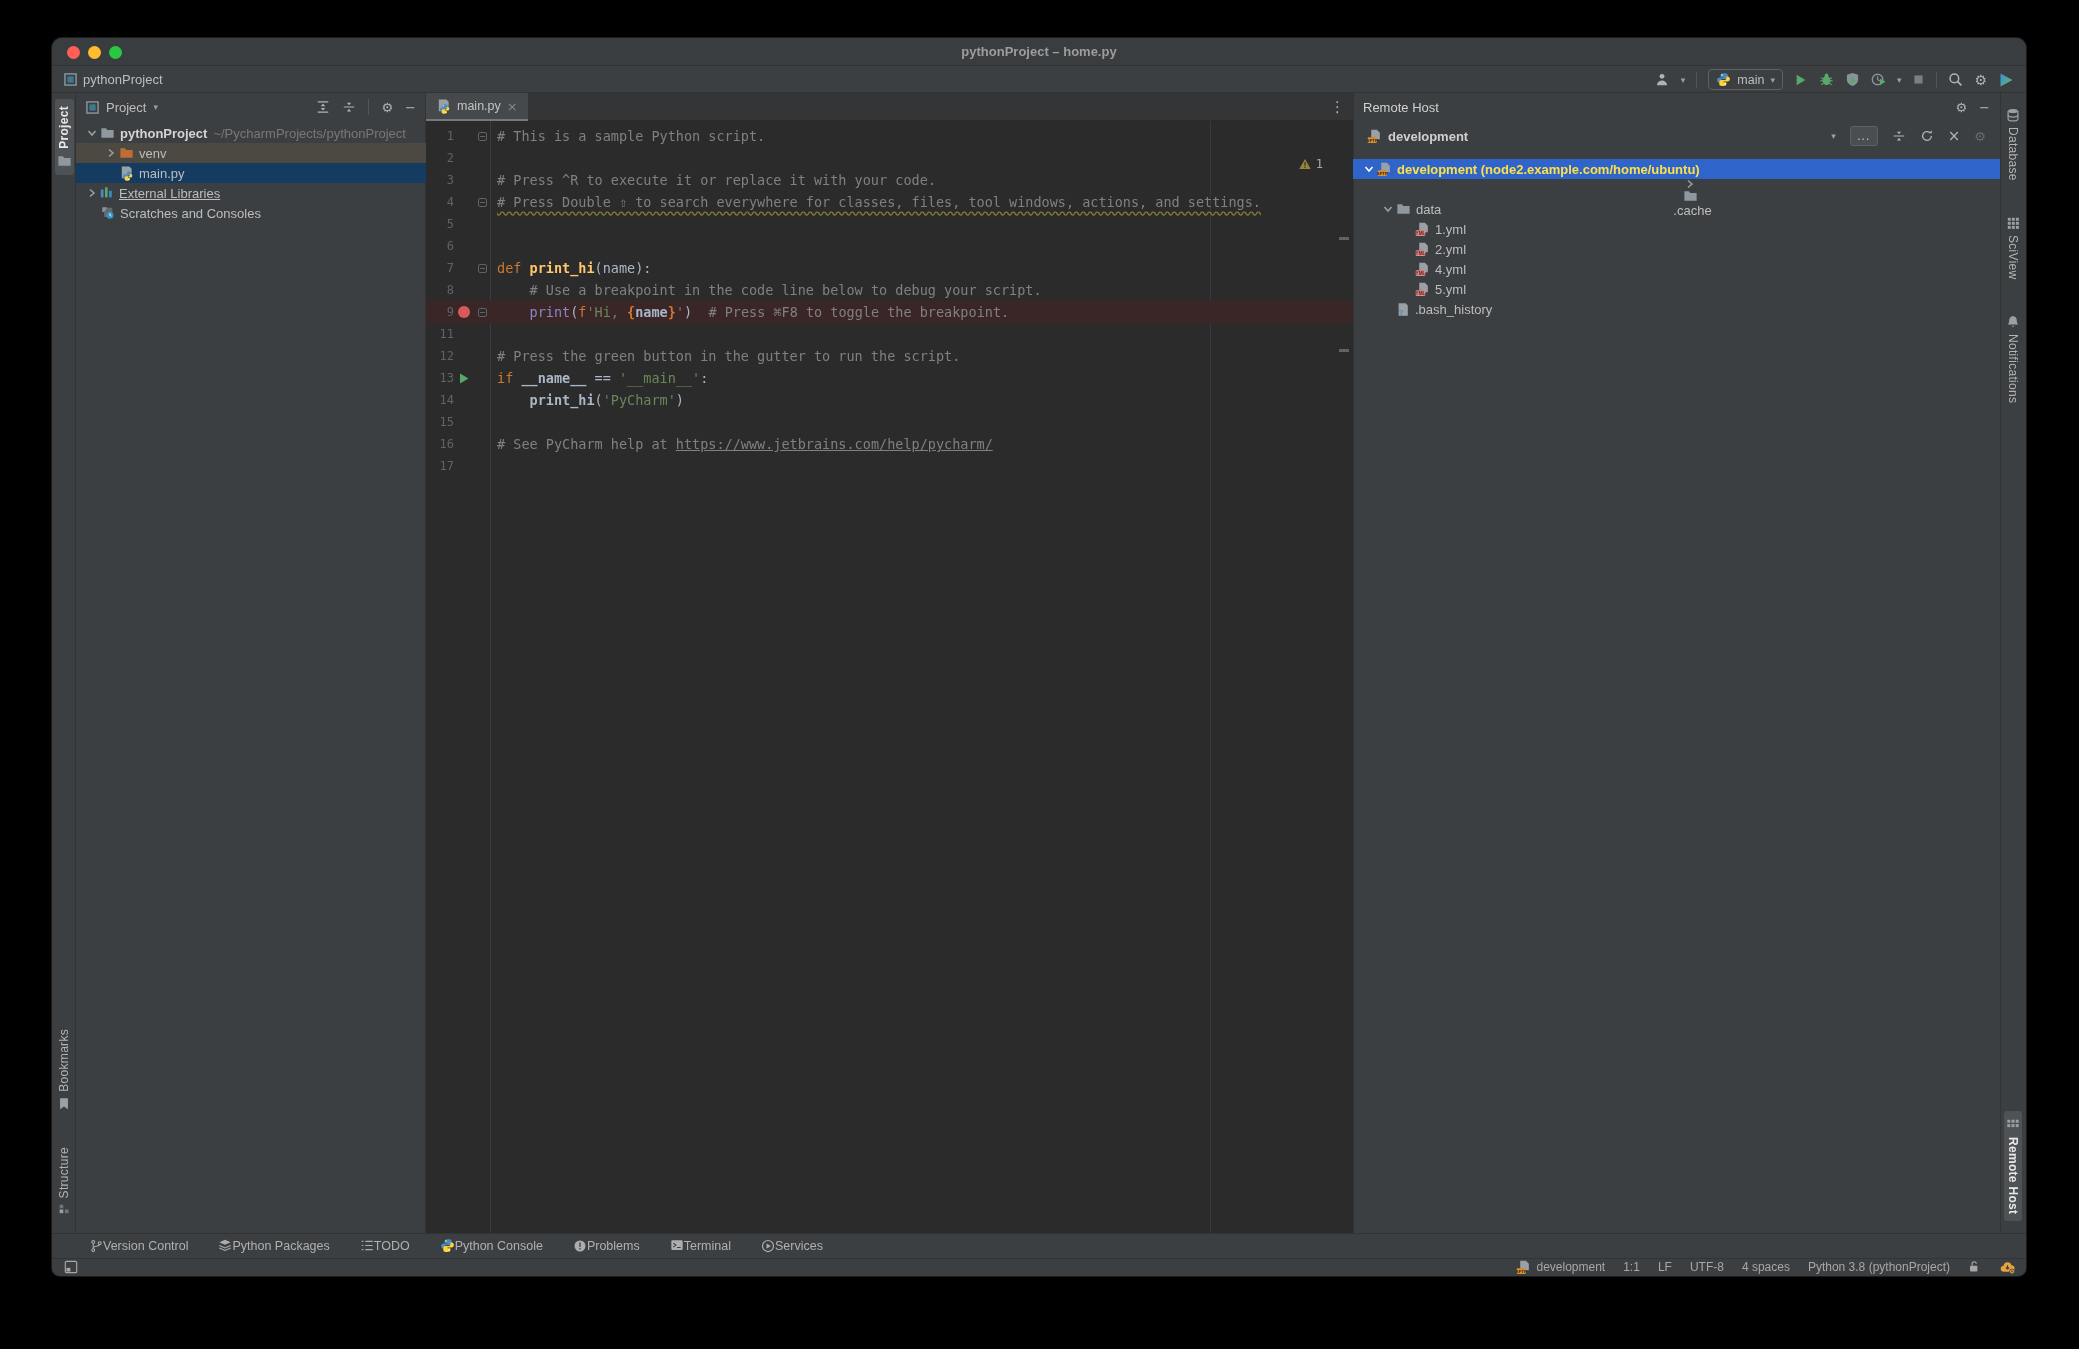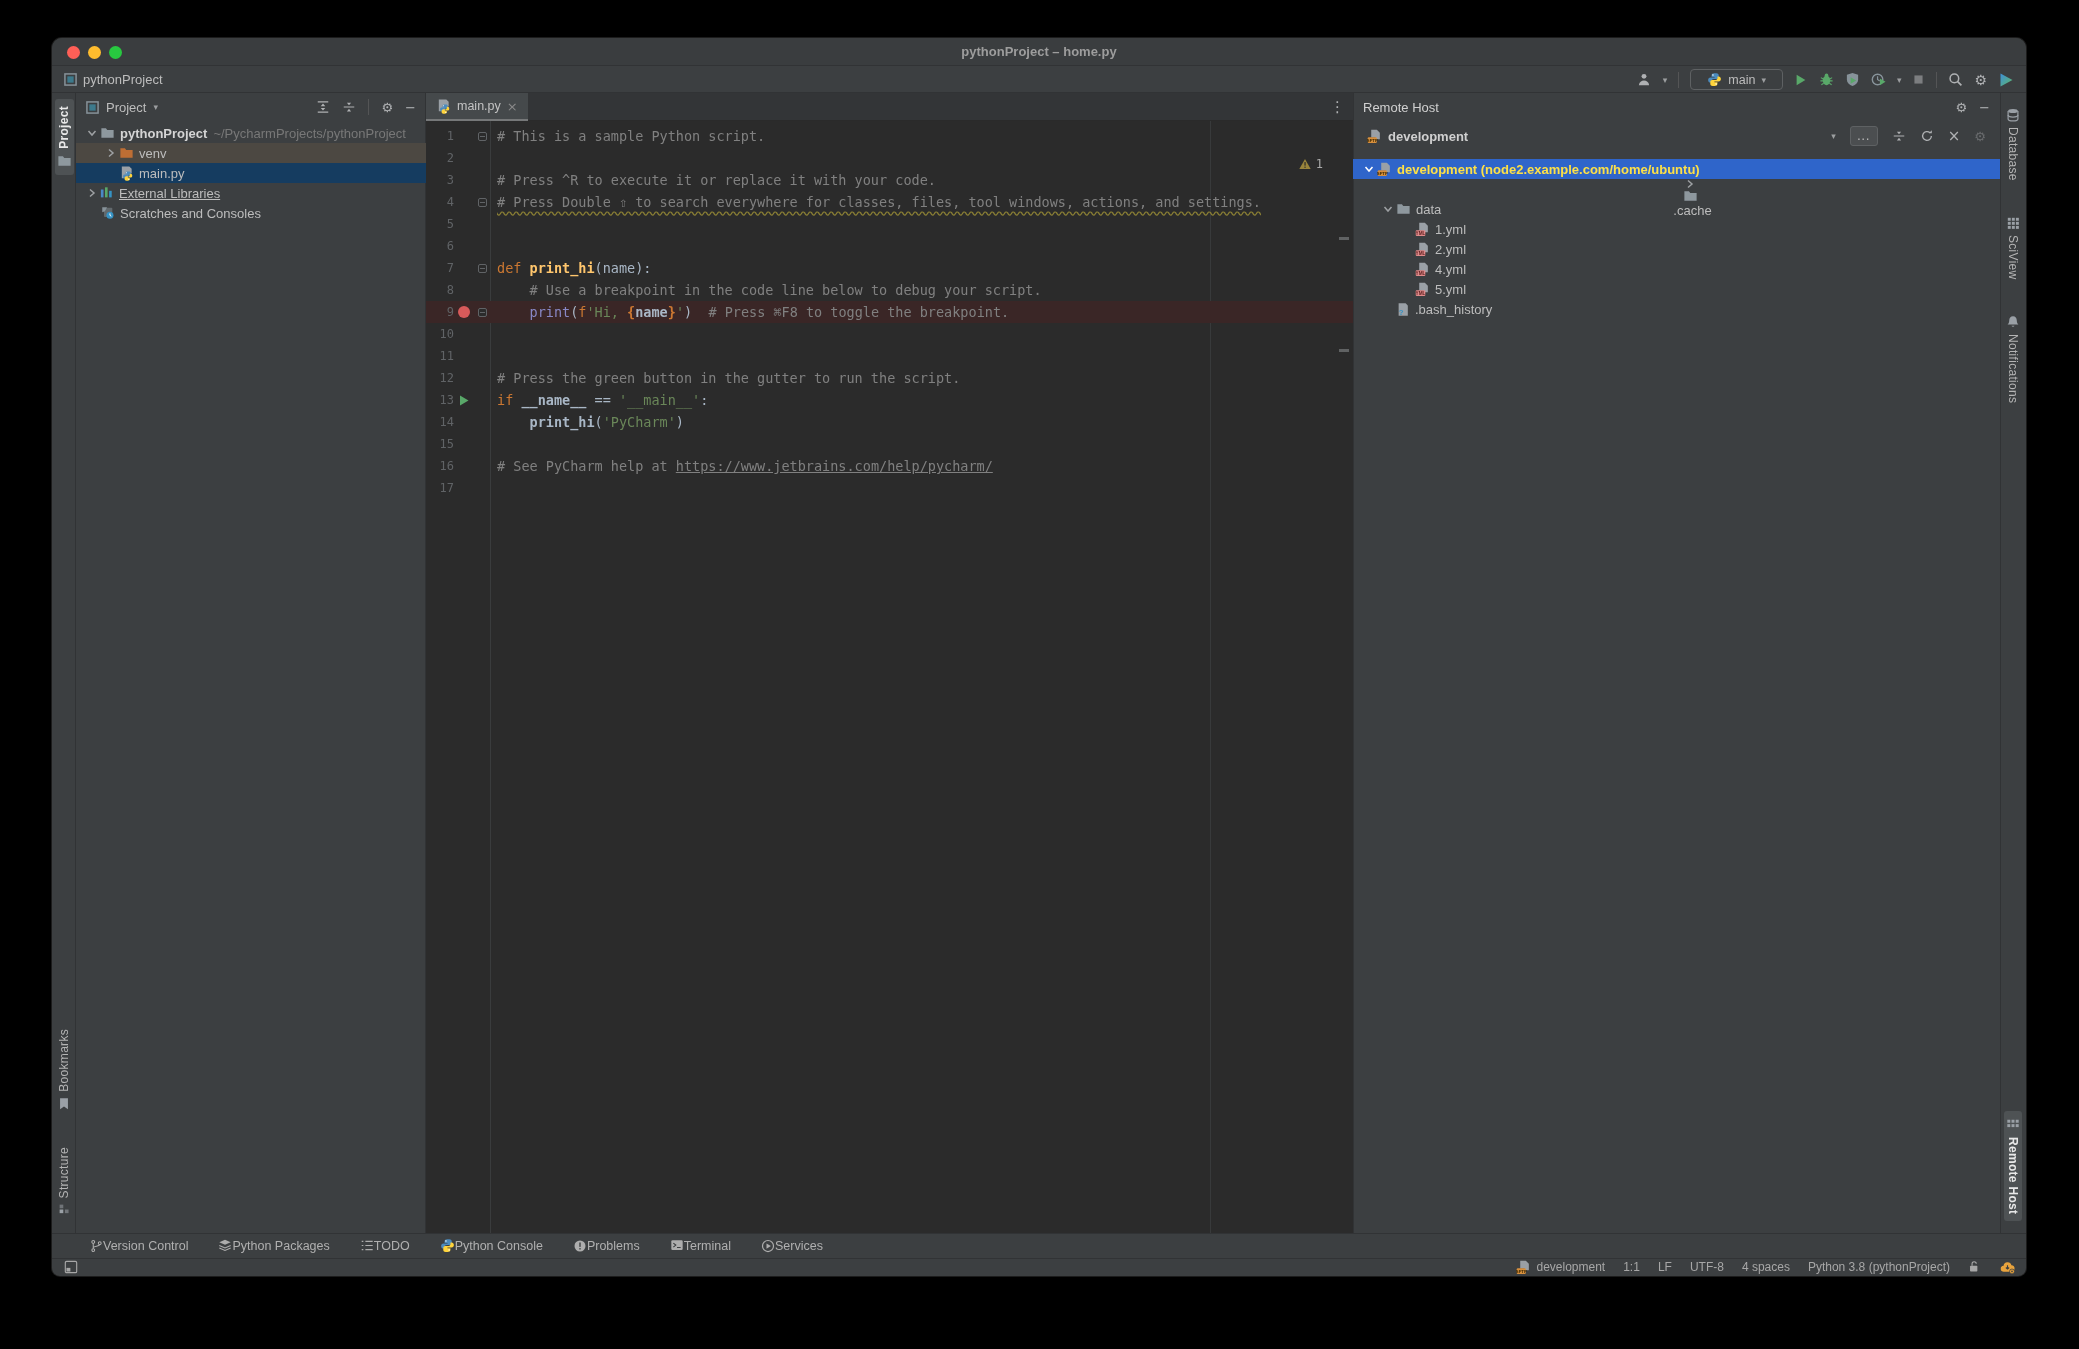--- a/index.html
+++ b/index.html
@@ -21,21 +21,21 @@
   .light.r{background:#ff5f57}.light.y{background:#febc2e}.light.g{background:#28c840}
   .wintitle { position:absolute; left:0; right:0; top:0; height:28px; line-height:28px;
     text-align:center; color:#9d9d9d; font-size:13px; font-weight:bold; }
   
   .toolbar { height:27px; flex:0 0 27px; display:flex; align-items:center;
     padding:0 12px; box-shadow: inset 0 -1px 0 #313335; }
   .proj-badge { display:flex; align-items:center; gap:6px; color:#bdbdbd; font-size:13px; }
   .tb-right { margin-left:auto; display:flex; align-items:center; gap:11px; color:#afb1b3; }
   .tb-sep { width:1px; height:16px; background:#545556; }
   .runcfg { display:flex; align-items:center; gap:6px; border:1px solid #5e6163;
-    border-radius:4px; height:21px; padding:0 16px; color:#bdbdbd; font-size:12.5px; }
+    border-radius:4px; height:21px; padding:0 7px; color:#bdbdbd; font-size:12.5px; }
   .ico { display:inline-flex; align-items:center; justify-content:center; line-height:0; }
   .glyph { font-family:"DejaVu Sans",sans-serif; font-size:14px; line-height:1; color:#afb1b3; }
   .caret { font-size:9px; color:#9c9ea0; font-family:"DejaVu Sans",sans-serif; }
   
   .main { flex:1; display:flex; min-height:0; }
   .stripeL { flex:0 0 24px; box-shadow: inset -1px 0 0 #313335; display:flex;
     flex-direction:column; align-items:center; padding:4px 0; }
   .stripeR { flex:0 0 26px; box-shadow: inset 1px 0 0 #313335; display:flex;
     flex-direction:column; align-items:center; padding:6px 0; }
   .vbtn { display:flex; flex-direction:column; align-items:center; gap:5px;
@@ -434,26 +434,20 @@
               <span class="num">9</span>
               <span class="mark">
                 <span class="bpdot"></span>
               </span>
               <span class="fold">
                 <span class="foldbox"></span>
               </span>
               <span class="src"><span class="c-plain">    </span><span class="c-builtin">print</span><span class="c-plain">(</span><span class="c-kw">f</span><span class="c-str">'Hi, </span><span class="c-brace">{</span><span class="c-bold">name</span><span class="c-brace">}</span><span class="c-str">'</span><span class="c-plain">)</span><span class="c-comment">  # Press ⌘F8 to toggle the breakpoint.</span></span>
             </div>
             <div class="cl">
-              <span class="num">10</span>
-              <span class="mark"></span>
-              <span class="fold"></span>
-              <span class="src"></span>
-            </div>
-            <div class="cl">
               <span class="num">11</span>
               <span class="mark"></span>
               <span class="fold"></span>
               <span class="src"></span>
             </div>
             <div class="cl">
               <span class="num">12</span>
               <span class="mark"></span>
               <span class="fold"></span>
               <span class="src"><span class="c-comment"># Press the green button in the gutter to run the script.</span></span>

